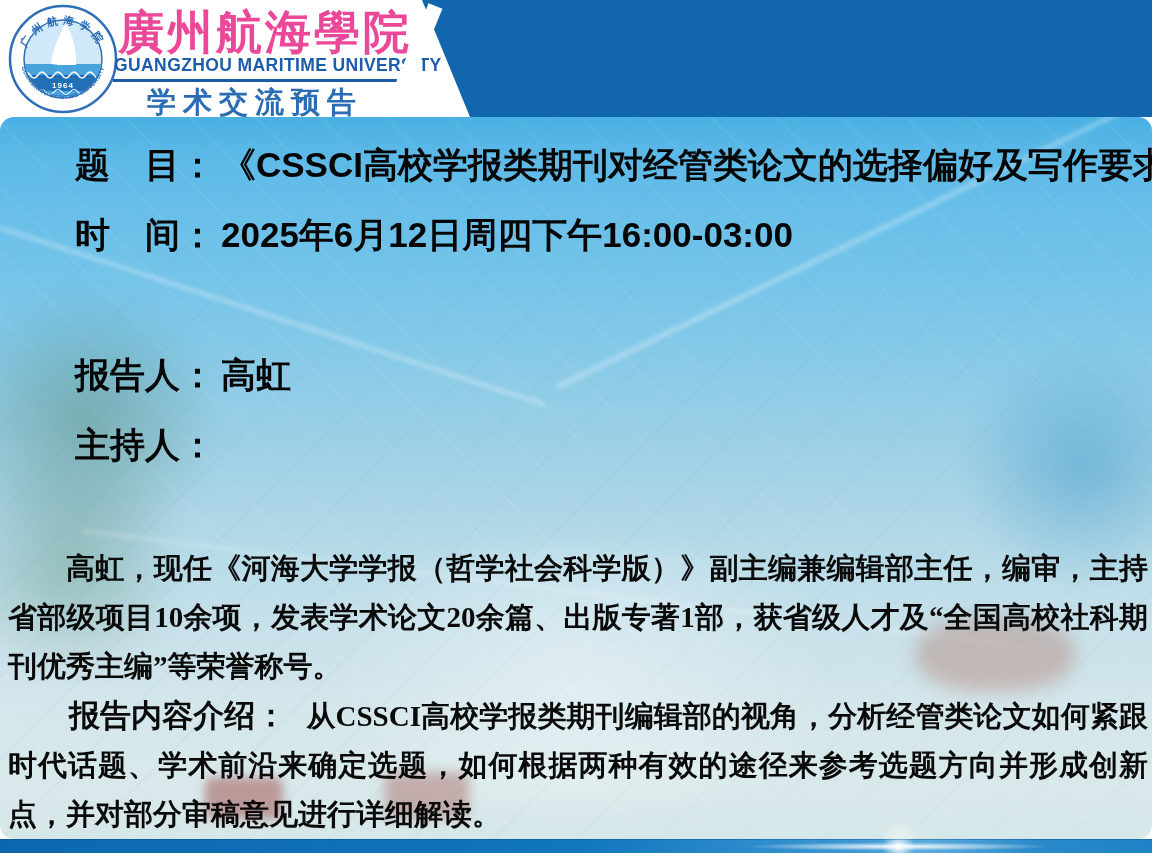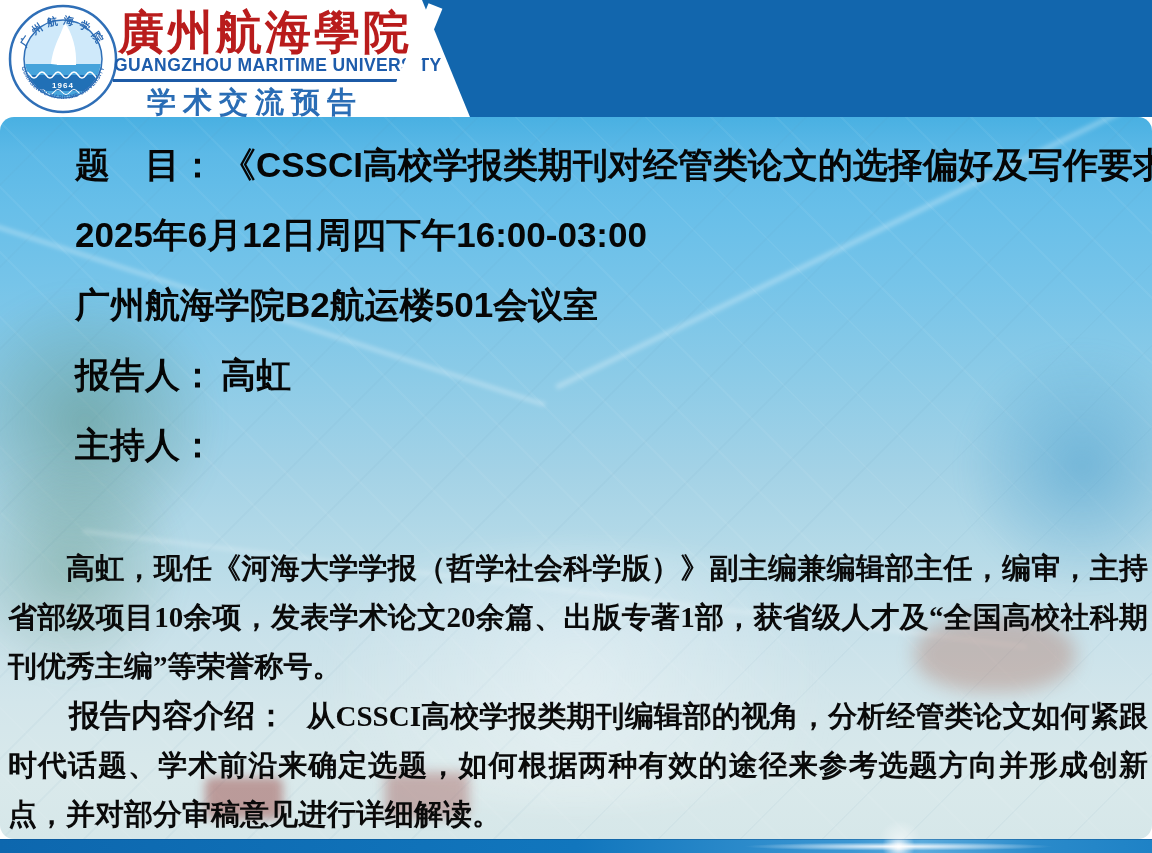--- a/index.html
+++ b/index.html
@@ -4,21 +4,21 @@
 <style>
   * { margin:0; padding:0; box-sizing:border-box; }
   html,body { width:1152px; height:853px; }
   body { font-family:"Liberation Sans","DejaVu Sans",sans-serif; }
   .poster { position:relative; width:1152px; height:853px; overflow:hidden; background:#ffffff; }
 
   
   .header { position:absolute; left:0; top:0; width:1152px; height:117px; background:#ffffff; z-index:5; }
   .logo { position:absolute; left:8px; top:4px; width:110px; height:110px; }
   .uni-cn { position:absolute; left:118px; top:2px; font-family:"Liberation Serif","DejaVu Serif",serif;
-            font-weight:bold; font-size:46px; letter-spacing:3px; color:#b91c1c; white-space:nowrap; }
+            font-weight:bold; font-size:46px; letter-spacing:3px; color:#ec4899; white-space:nowrap; }
   .uni-en { position:absolute; left:114px; top:55px; font-size:17.5px; font-weight:bold;
             letter-spacing:0.4px; color:#1d5cab; white-space:nowrap; }
   .hdr-rule { position:absolute; left:113px; top:79px; width:284px; height:3px; background:#1c5aa6; }
   .banner { position:absolute; left:147px; top:83px; font-family:Liberation Sans, sans-serif;
             font-weight:600; font-size:29px; letter-spacing:7px; color:#2a6db5; white-space:nowrap; }
   .corner { position:absolute; left:390px; top:0; width:762px; height:117px; background:#1266ad;
             clip-path:polygon(32px 0, 100% 0, 100% 100%, 80px 100%); }
   .corner-stripe { position:absolute; left:428px; top:6px; width:15px; height:102px; background:#ffffff;
             transform:rotate(22.3deg); transform-origin:top center; }
 
@@ -129,24 +129,24 @@
     <div class="patch court1"></div>
     <div class="patch court2"></div>
     <div class="patch court3"></div>
 
     <div class="details">
       <div class="drow">
         <span class="lbl">题　目：</span>
         <span class="val">《CSSCI高校学报类期刊对经管类论文的选择偏好及写作要求》</span>
       </div>
       <div class="drow">
+        <span class="lbl">时　间：</span>
         <span class="val">2025年6月12日周四下午16:00-03:00</span>
       </div>
       <div class="drow">
-        <span class="val">广州航海学院B2航运楼501会议室</span>
       </div>
       <div class="drow">
         <span class="lbl">报告人：</span>
         <span class="val">高虹</span>
       </div>
       <div class="drow">
         <span class="lbl">主持人：</span>
       </div>
     </div>
 

